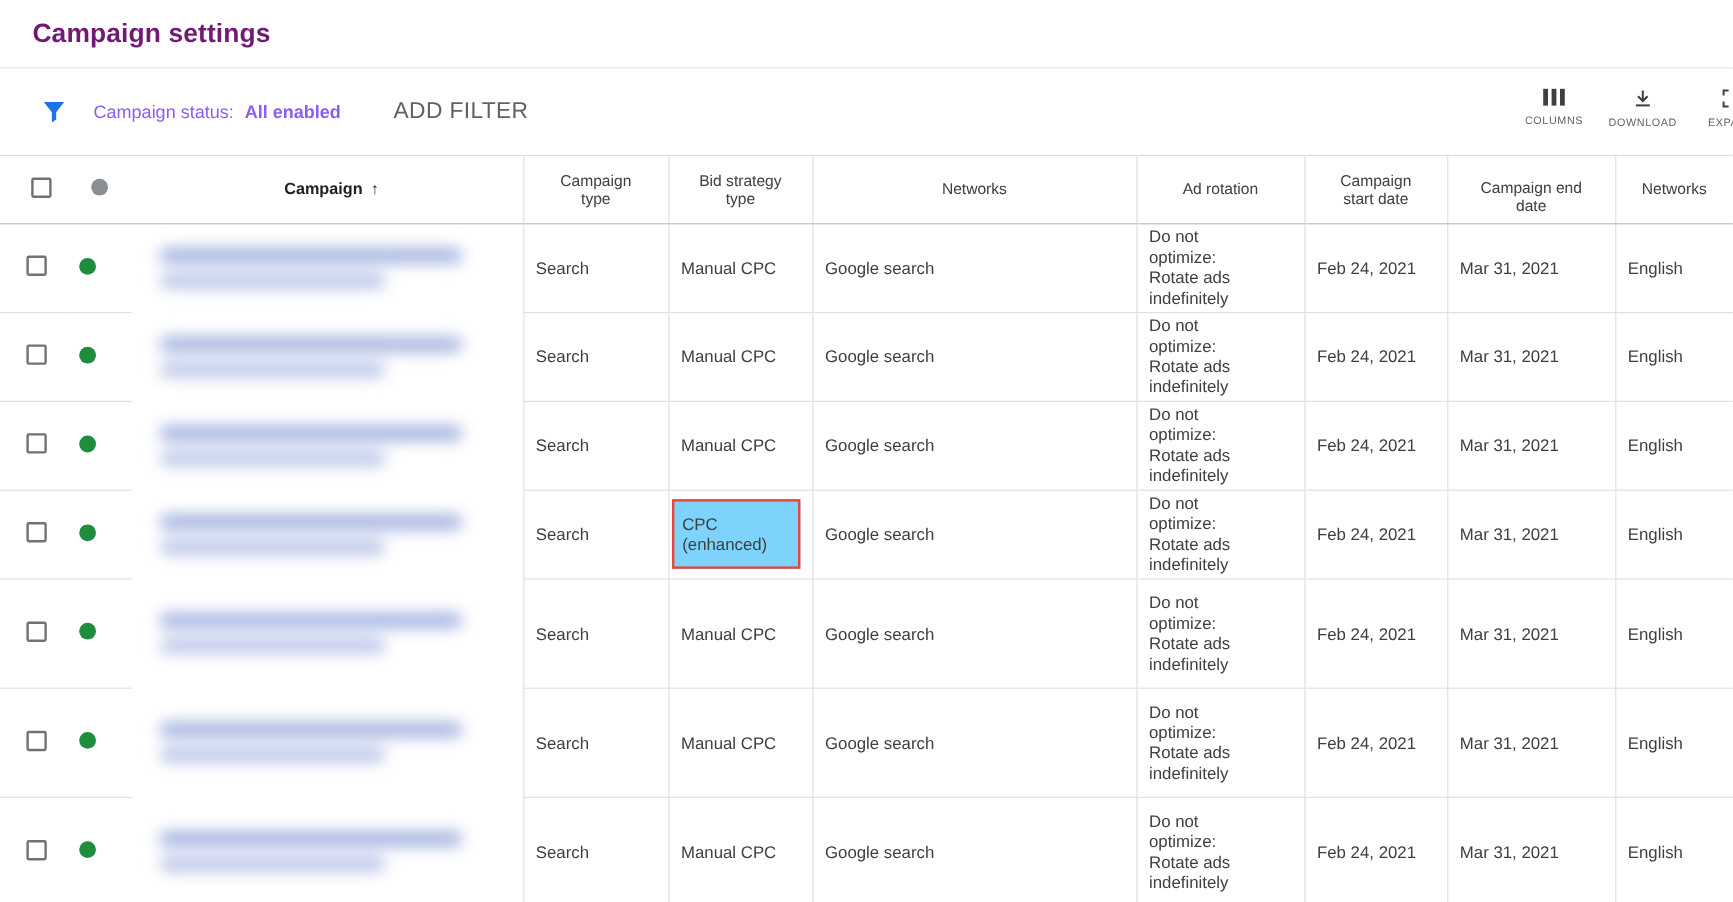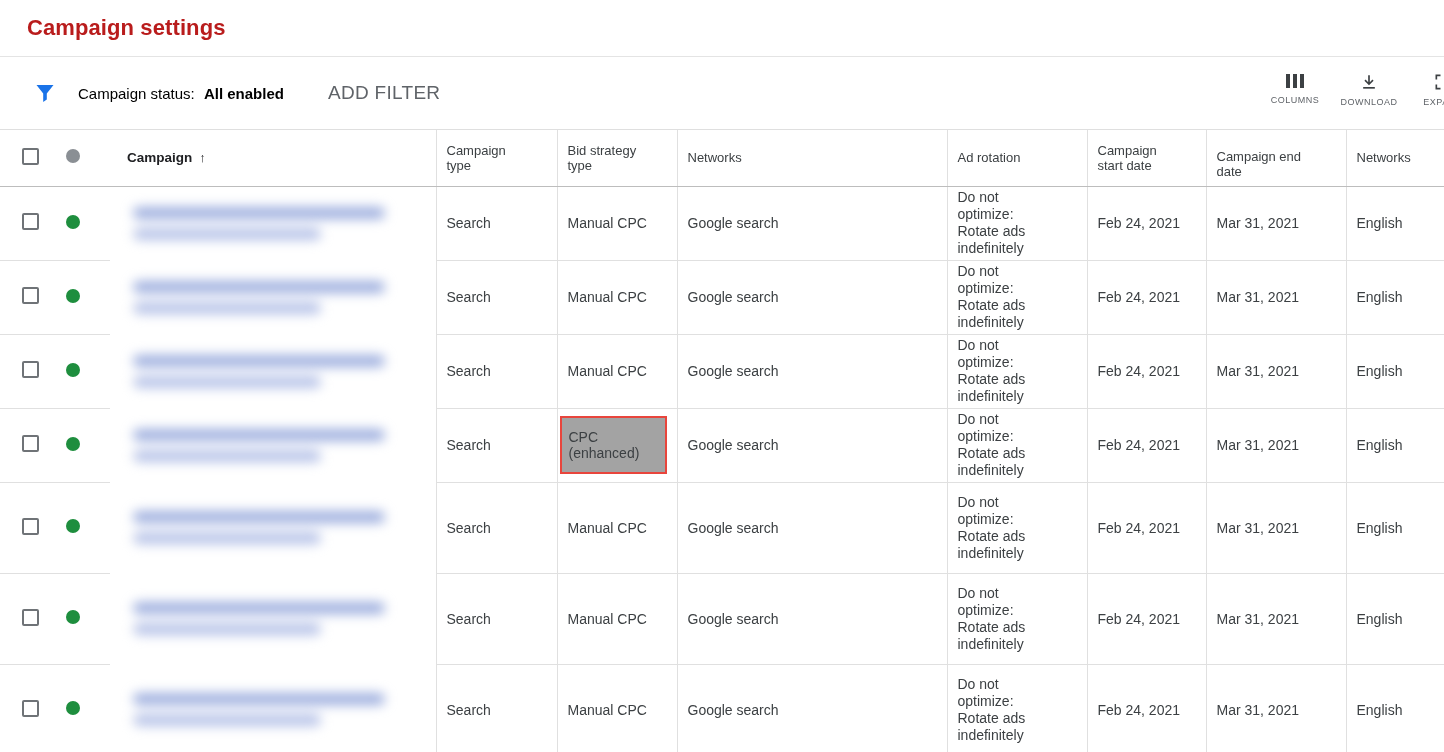--- a/index.html
+++ b/index.html
@@ -9,43 +9,44 @@
     background: #ffffff; position: relative;
     font-family: "Liberation Sans", sans-serif;
     color: #3c4043;
   }
 
   
   .page-header {
     height: 57px; display: flex; align-items: center;
     padding-left: 27px; border-bottom: 1px solid #e4e4e4;
   }
-  .page-title { font-size: 22px; font-weight: 700; color: #b91c1c; margin: 0; letter-spacing: .1px; }
+  .page-title { font-size: 22px; font-weight: 700; color: #701a75; margin: 0; letter-spacing: .1px; }
 
   
   .filter-bar {
     height: 73px; display: flex; align-items: center;
     position: relative; border-bottom: 1px solid #dfdfdf;
   }
   .filter-icon { margin-left: 33px; display: inline-flex; cursor: pointer; }
-  .status-chip { margin-left: 21px; font-size: 15px; color: #000000; cursor: pointer; }
+  .status-chip { margin-left: 21px; font-size: 15px; color: #8b5cf6; cursor: pointer; }
   .status-chip .val { font-weight: 700; margin-left: 5px; }
   .add-filter { margin-left: 44px; font-size: 19px; font-weight: 500; color: #5f6368; letter-spacing: .3px; cursor: pointer; }
 
   .tools { position: absolute; top: 15px; right: -36px; display: flex; }
   .tool { width: 74px; display: flex; flex-direction: column; align-items: center; row-gap: 5px; color: #5f6368; cursor: pointer; }
   .tool .t-label { font-size: 9px; letter-spacing: .5px; }
   .tool svg { display: block; }
 
   
   table { width: 1444px; border-collapse: collapse; table-layout: fixed; }
   th, td { padding: 0 10px; vertical-align: middle; text-align: left; }
   thead th {
     height: 56px; font-size: 13px; font-weight: 400; color: #3c4043;
     border-bottom: 1px solid #bdbdbd;
+    text-align: center;
   }
   thead th span { display: inline-block; }
   .hw80 { max-width: 80px; } .hw85 { max-width: 85px; } .hw92 { max-width: 92px; margin-top: 12px; }
   .b { border-left: 1px solid #e0e0e0; }
   .th-campaign { font-weight: 700; color: #202124; font-size: 13.5px; }
   .sort-arrow { margin-left: 7px; font-weight: 400; font-size: 13px; }
 
   tbody td { font-size: 14px; color: #3c4043; border-bottom: 1px solid #e0e0e0; }
   tbody td.col-campaign { border-bottom: none; position: relative; }
   tr.r-sm { height: 74px; }
@@ -65,21 +66,21 @@
   
   .blur { filter: blur(6px); display: flex; flex-direction: column; gap: 9px; padding-left: 6px; cursor: pointer; }
   .blur-line { height: 12px; border-radius: 6px; background: #9daede; }
   .blur-line.a { width: 252px; }
   .blur-line.b { width: 188px; background: #b7c3e8; }
 
   .rot { width: 86px; line-height: 17px; }
 
   .red-box {
     display: inline-block; border: 2px solid #e8453c;
-    padding: 11px 7px; margin-left: -8px; background: #a3a3a3;
+    padding: 11px 7px; margin-left: -8px; background: #7dd3fc;
   }
 </style>
 </head>
 <body>
 
 <div>
 
   <header class="page-header">
     <h1 class="page-title">Campaign settings</h1>
   </header>

